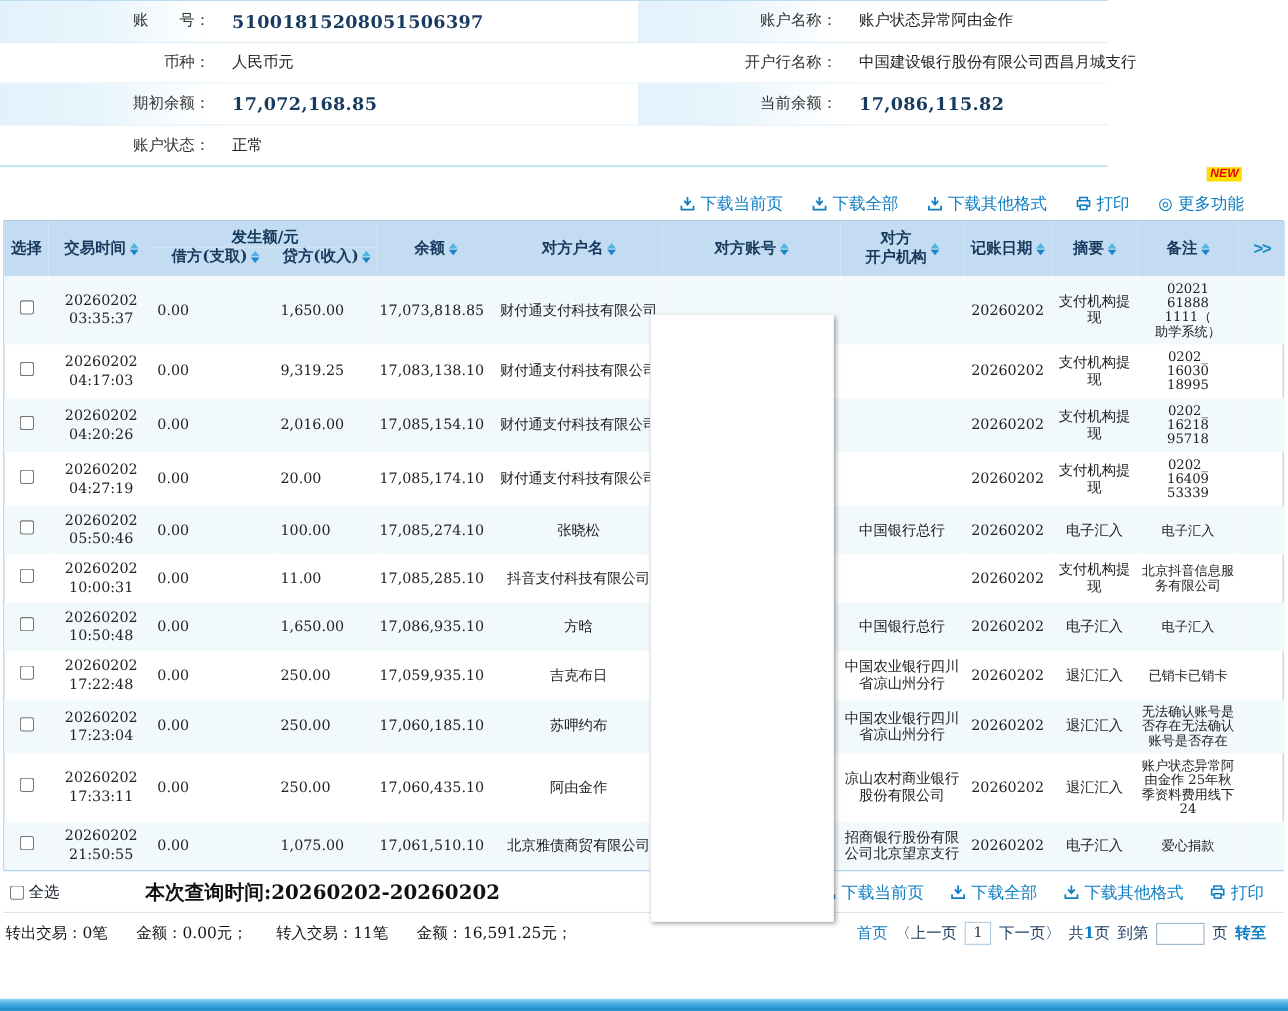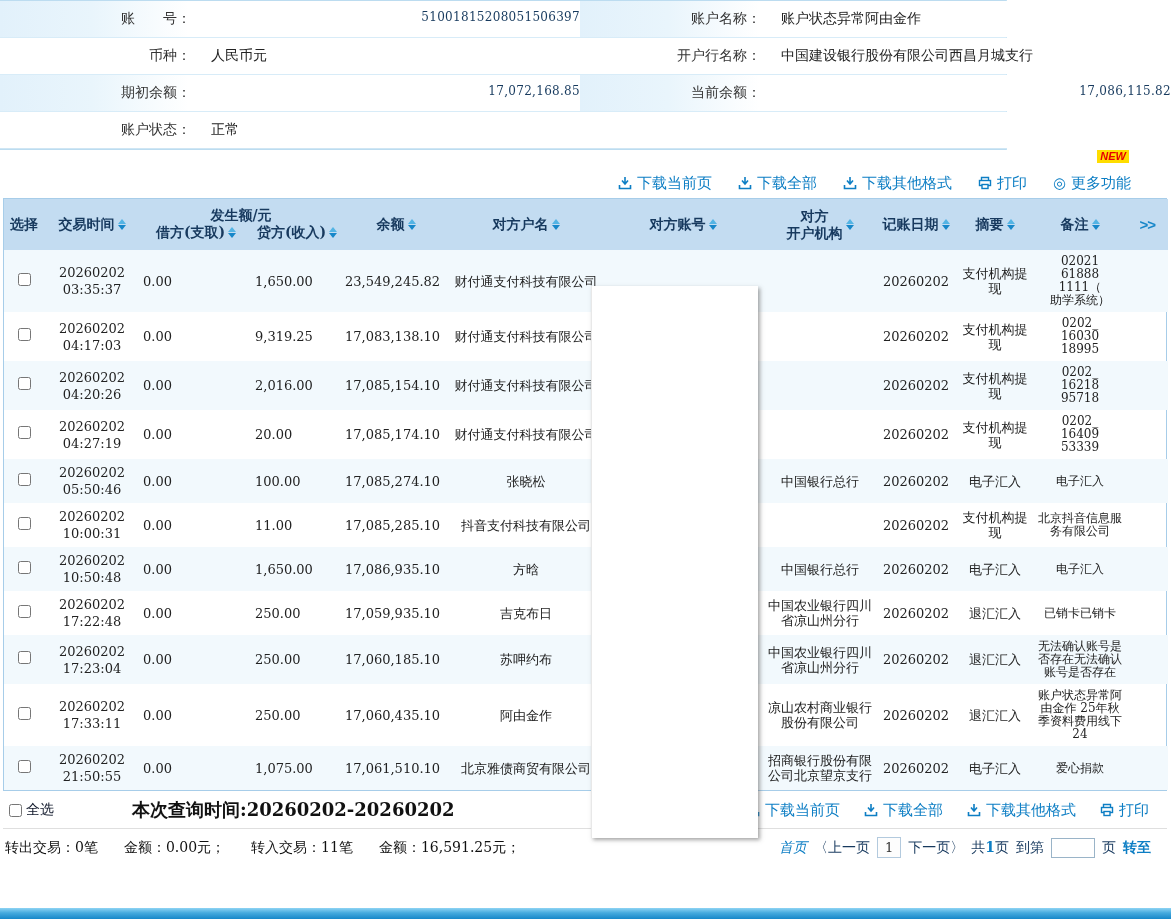--- a/index.html
+++ b/index.html
@@ -5,21 +5,21 @@
   * { margin:0; padding:0; box-sizing:border-box; }
   body { background:#fff; font-family:"DejaVu Serif","Liberation Serif",serif; }
   .page { position:relative; width:1171px; height:919px; background:#fff; overflow:hidden; }
 
   
   .info-table { width:1007px; border:1px solid #bcdcf0; border-left:none; border-right:1px solid #cde7f6; }
   .info-row { display:grid; grid-template-columns:205px 375px 195px 396px; border-bottom:1px solid #d8ecf8; }
   .info-row:last-child { border-bottom:1px solid #cfe6f4; }
   .info-label { text-align:right; padding:9px 14px 9px 0; font-size:14px; color:#333; }
   .info-value { padding:9px 0 9px 6px; font-size:14px; color:#222; background:#fff; }
-  .info-value.bold { font-weight:normal; font-size:12px; color:#173a5e; letter-spacing:.3px;text-align:right; }
+  .info-value.bold { font-weight:bold; font-size:16px; color:#173a5e; letter-spacing:.3px; }
   .info-row.tint { background:#fff; }
   .info-row.tint .info-label { background:linear-gradient(to right,#e2f1fb 0%,#e9f5fc 45%,#ffffff 92%); }
 
   
   .toolbar { position:relative; height:48px; padding:18px 40px 0 0; display:flex; justify-content:flex-end; align-items:center; gap:26px; font-family:"Liberation Sans",sans-serif; }
   .tool-link { color:var(--accent,#0d7ec4); font-size:15px; text-decoration:none; display:inline-flex; align-items:center; gap:5px; cursor:pointer; }
   .tool-link svg { display:block; }
   .new-badge { position:absolute; top:0px; right:42px; background:var(--new-badge-bg,#ffdd00); color:var(--new-badge-text,#e60000); font:italic bold 11px "Liberation Sans",sans-serif; padding:0 3px; line-height:13px; }
   .gear-glyph { font-size:15px; color:var(--accent,#0d7ec4); font-style:normal; }
 
@@ -51,21 +51,21 @@
   
   .list-footer { margin:0 4px 0 3px; display:flex; align-items:center; padding:7px 6px 6px 6px; border-bottom:1px solid #dfdfdf; }
   .select-all-label { font-size:14px; color:#0f172a; margin-left:4px; }
   .query-time { font-size:18px; font-weight:600; color:#111; margin-left:78px; }
   .footer-links { margin-left:auto; display:flex; gap:24px; padding-right:12px; font-family:"Liberation Sans",sans-serif; }
 
   
   .stats-bar { margin:0 4px 0 3px; display:flex; align-items:center; padding:8px 6px 6px 2px; font-size:14px; color:#111; }
   .stats-bar .seg { margin-right:26px; }
   .pagination { margin-left:auto; display:flex; align-items:center; gap:7px; font-size:14px; padding-right:10px; }
-  .pg-link { color:var(--accent,#0d7ec4); text-decoration:none; cursor:pointer;font-style:italic; }
+  .pg-link { color:var(--accent,#0d7ec4); text-decoration:none; cursor:pointer; }
   .pg-text { color:#17395e; }
   .pg-current { border:1px solid #b3cade; background:#fdfdfd; padding:0 7px; line-height:19px; color:#333; font-size:13px; }
   .pg-input { width:44px; height:20px; border:1px solid #9ab4c8; font-size:13px; text-align:center; }
   .pg-go { color:var(--accent,#0d7ec4); font-weight:bold; text-decoration:none; cursor:pointer; }
   .pg-strong { color:var(--accent,#0d7ec4); font-weight:bold; }
 
   .bottom-bar { position:absolute; left:0; bottom:0; width:1171px; height:11px; background:linear-gradient(to bottom,#8ed4f4 0%,#45aade 45%,#1787c9 100%); }
 </style>
 </head>
 <body>
@@ -202,21 +202,21 @@
               </span></th>
         </tr>
       </thead>
       <tbody>
           <tr class="alt">
       <td class="c-select"><input type="checkbox" class="cb" style=""></td>
       <td class="c-time">20260202
 03:35:37</td>
       <td class="c-num">0.00</td>
       <td class="c-num">1,650.00</td>
-      <td class="c-num">23,549,245.82</td>
+      <td class="c-num">17,073,818.85</td>
       <td class="c-name">财付通支付科技有限公司</td>
       <td class="c-account"></td>
       <td class="c-bank"></td>
       <td class="c-date">20260202</td>
       <td class="c-summary">支付机构提现</td>
       <td class="c-remark">02021
 61888
 1111（
 助学系统）</td>
       <td class="c-more"></td>

